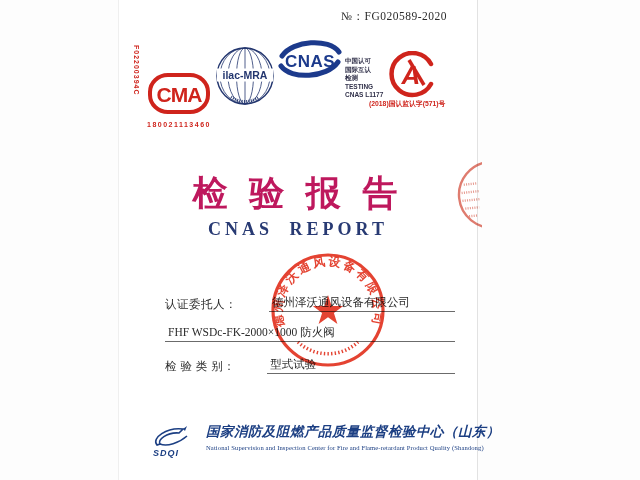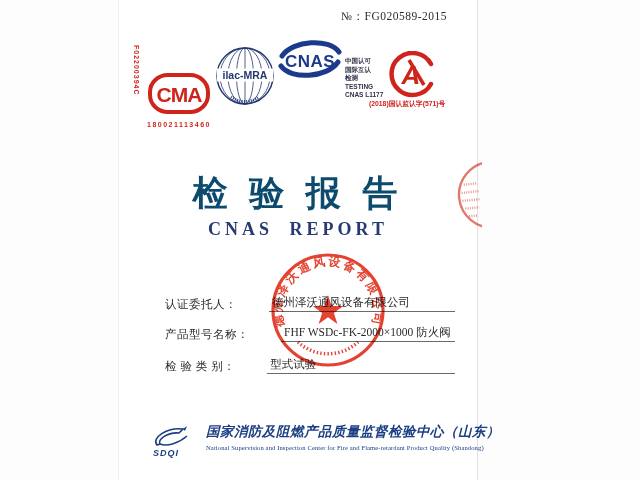--- a/index.html
+++ b/index.html
@@ -40,21 +40,21 @@
   .cal-block{left:266px;top:51px;}
   .cal-caption{
     position:absolute;left:250px;top:99px;
     font-family:"Liberation Sans",sans-serif;
     font-size:6.8px;font-weight:bold;color:#cf241c;white-space:nowrap;
   }
   
   .title-cn{
     position:absolute;left:0;top:170px;width:100%;text-align:center;
     font-family:"Liberation Sans","DejaVu Sans",sans-serif;
-    font-size:35px;font-weight:bold;color:#0c4a6e;letter-spacing:6px;white-space:pre;
+    font-size:35px;font-weight:bold;color:#be185d;letter-spacing:6px;white-space:pre;
   }
   .title-en{
     position:absolute;left:0;top:219px;width:100%;text-align:center;
     font-family:"Liberation Serif","DejaVu Serif",serif;
     font-size:18px;font-weight:bold;color:#283a73;letter-spacing:4px;word-spacing:8px;
   }
   
   .field{
     position:absolute;left:46px;width:290px;
     display:flex;align-items:flex-end;gap:32px;
@@ -88,21 +88,21 @@
     font-family:"Liberation Serif",serif;
     font-size:6.6px;color:#1c3f83;margin-top:3px;white-space:nowrap;letter-spacing:.1px;
   }
   svg text{font-family:"Liberation Sans","DejaVu Sans",sans-serif;}
 </style>
 </head>
 <body>
 
 <div class="page">
 
-  <div class="report-no"><span>№：</span><span>FG020589-2015</span></div>
+  <div class="report-no"><span>№：</span><span>FG020589-2020</span></div>
 
   <div class="side-code">F02200394C</div>
 
   <div class="logo cma-block">
     <svg width="64" height="44" viewBox="0 0 64 44">
       <rect x="3" y="3" width="58" height="37" rx="18" ry="17" fill="none" stroke="#cf241c" stroke-width="4"></rect>
       <text x="32" y="30" text-anchor="middle" font-size="21" font-weight="bold" fill="#cf241c" letter-spacing="-1">CMA</text>
     </svg>
     <div class="cma-number">180021113460</div>
   </div>
@@ -146,21 +146,20 @@
   <div class="cal-caption">(2018)国认监认字(571)号</div>
 
   <div class="title-cn">检 验 报 告</div>
   <div class="title-en">CNAS REPORT</div>
 
   <div class="field" style="top:295px;">
     <span class="flabel">认证委托人：</span>
     <span class="fvalue">德州泽沃通风设备有限公司</span>
   </div>
   <div class="field" style="top:325px;">
-    <span class="flabel">产品型号名称：</span>
     <span class="fvalue">FHF WSDc-FK-2000×1000 防火阀</span>
   </div>
   <div class="field" style="top:357px;">
     <span class="flabel">检 验 类 别：</span>
     <span class="fvalue">型式试验</span>
   </div>
 
   <svg class="seal-main" viewBox="0 0 120 120">
     <circle cx="60" cy="60" r="55" fill="none" stroke="#e23320" stroke-width="3.2"></circle>
     <defs>

